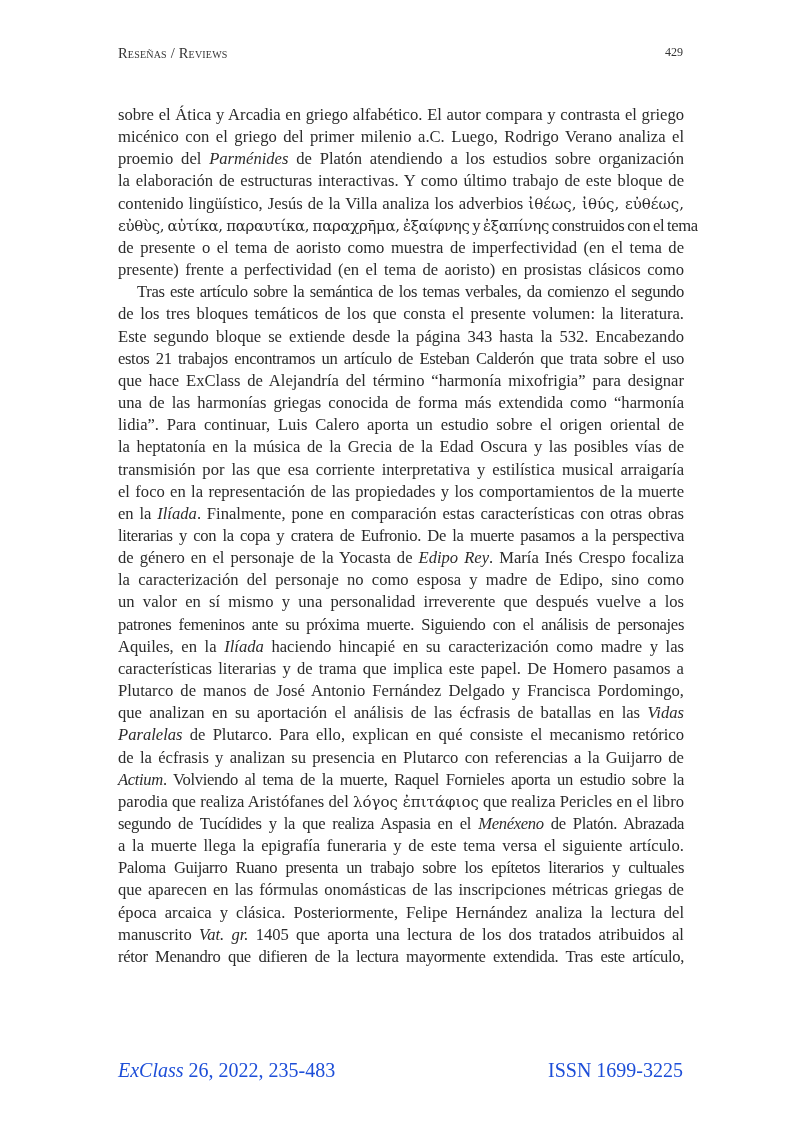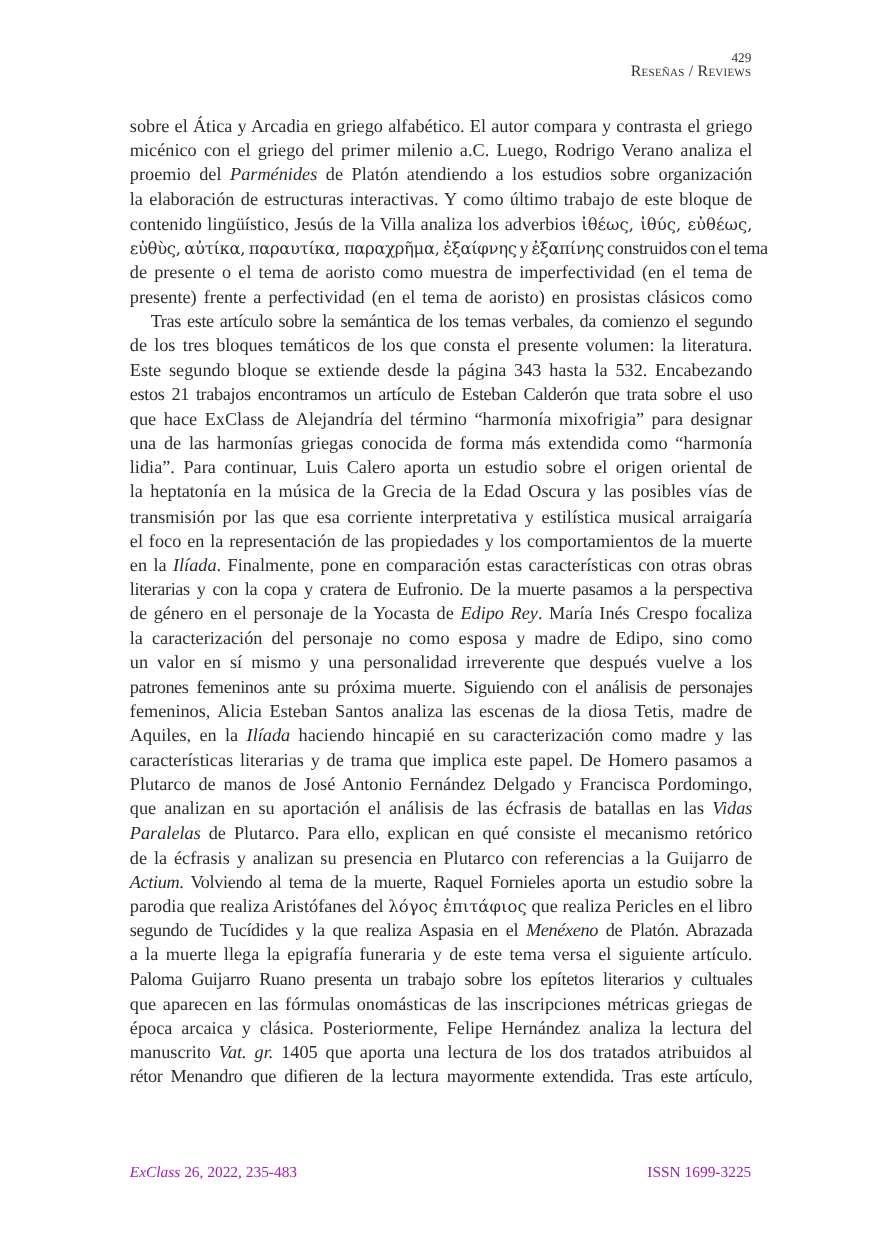--- a/index.html
+++ b/index.html
@@ -20,22 +20,22 @@
       top: 45px;
       left: 118px;
       width: 565px;
       height: 22px;
       font-size: 14.5px;
     }
     .running-head {
       position: absolute;
       left: 0;
       right: 0;
-      top: 12px;
-      text-align: right;
+      top: 0;
+      text-align: left;
       font-variant: small-caps;
       letter-spacing: 0.2px;
       color: #333;
     }
     .page-number {
       position: absolute;
       right: 0;
       top: 0;
       font-size: 12px;
       color: #333;
@@ -72,22 +72,22 @@
     .greek {
       font-family: "DejaVu Serif", "Liberation Serif", serif;
       font-size: 15px;
     }
     .page-footer {
       position: absolute;
       top: 1059px;
       left: 118px;
       width: 565px;
       height: 20px;
-      font-size: 14px;
-      color: #a21caf;
+      font-size: 20px;
+      color: #1d4ed8;
     }
     .footer-left {
       position: absolute;
       left: 0;
       top: 0;
     }
     .footer-left i {
       font-style: italic;
     }
     .footer-right {
@@ -122,21 +122,20 @@
     <span class="line"><span>lidia”. Para continuar, Luis Calero aporta un estudio sobre el origen oriental de</span></span>
     <span class="line"><span>la heptatonía en la música de la Grecia de la Edad Oscura y las posibles vías de</span></span>
     <span class="line"><span>transmisión por las que esa corriente interpretativa y estilística musical arraigaría</span></span>
     <span class="line"><span>el foco en la representación de las propiedades y los comportamientos de la muerte</span></span>
     <span class="line"><span>en la </span><i>Ilíada</i><span>. Finalmente, pone en comparación estas características con otras obras</span></span>
     <span class="line tight"><span>literarias y con la copa y cratera de Eufronio. De la muerte pasamos a la perspectiva</span></span>
     <span class="line"><span>de género en el personaje de la Yocasta de </span><i>Edipo Rey</i><span>. María Inés Crespo focaliza</span></span>
     <span class="line"><span>la caracterización del personaje no como esposa y madre de Edipo, sino como</span></span>
     <span class="line"><span>un valor en sí mismo y una personalidad irreverente que después vuelve a los</span></span>
     <span class="line tight"><span>patrones femeninos ante su próxima muerte. Siguiendo con el análisis de personajes</span></span>
-    <span class="line"><span>femeninos, Alicia Esteban Santos analiza las escenas de la diosa Tetis, madre de</span></span>
     <span class="line"><span>Aquiles, en la </span><i>Ilíada</i><span> haciendo hincapié en su caracterización como madre y las</span></span>
     <span class="line"><span>características literarias y de trama que implica este papel. De Homero pasamos a</span></span>
     <span class="line"><span>Plutarco de manos de José Antonio Fernández Delgado y Francisca Pordomingo,</span></span>
     <span class="line"><span>que analizan en su aportación el análisis de las écfrasis de batallas en las </span><i>Vidas</i></span>
     <span class="line"><i>Paralelas</i><span> de Plutarco. Para ello, explican en qué consiste el mecanismo retórico</span></span>
     <span class="line"><span>de la écfrasis y analizan su presencia en Plutarco con referencias a la Guijarro de</span></span>
     <span class="line tight"><i>Actium</i><span>. Volviendo al tema de la muerte, Raquel Fornieles aporta un estudio sobre la</span></span>
     <span class="line"><span>parodia que realiza Aristófanes del </span><span class="greek">λόγος ἐπιτάφιος</span><span> que realiza Pericles en el libro</span></span>
     <span class="line tight"><span>segundo de Tucídides y la que realiza Aspasia en el </span><i>Menéxeno</i><span> de Platón. Abrazada</span></span>
     <span class="line"><span>a la muerte llega la epigrafía funeraria y de este tema versa el siguiente artículo.</span></span>

